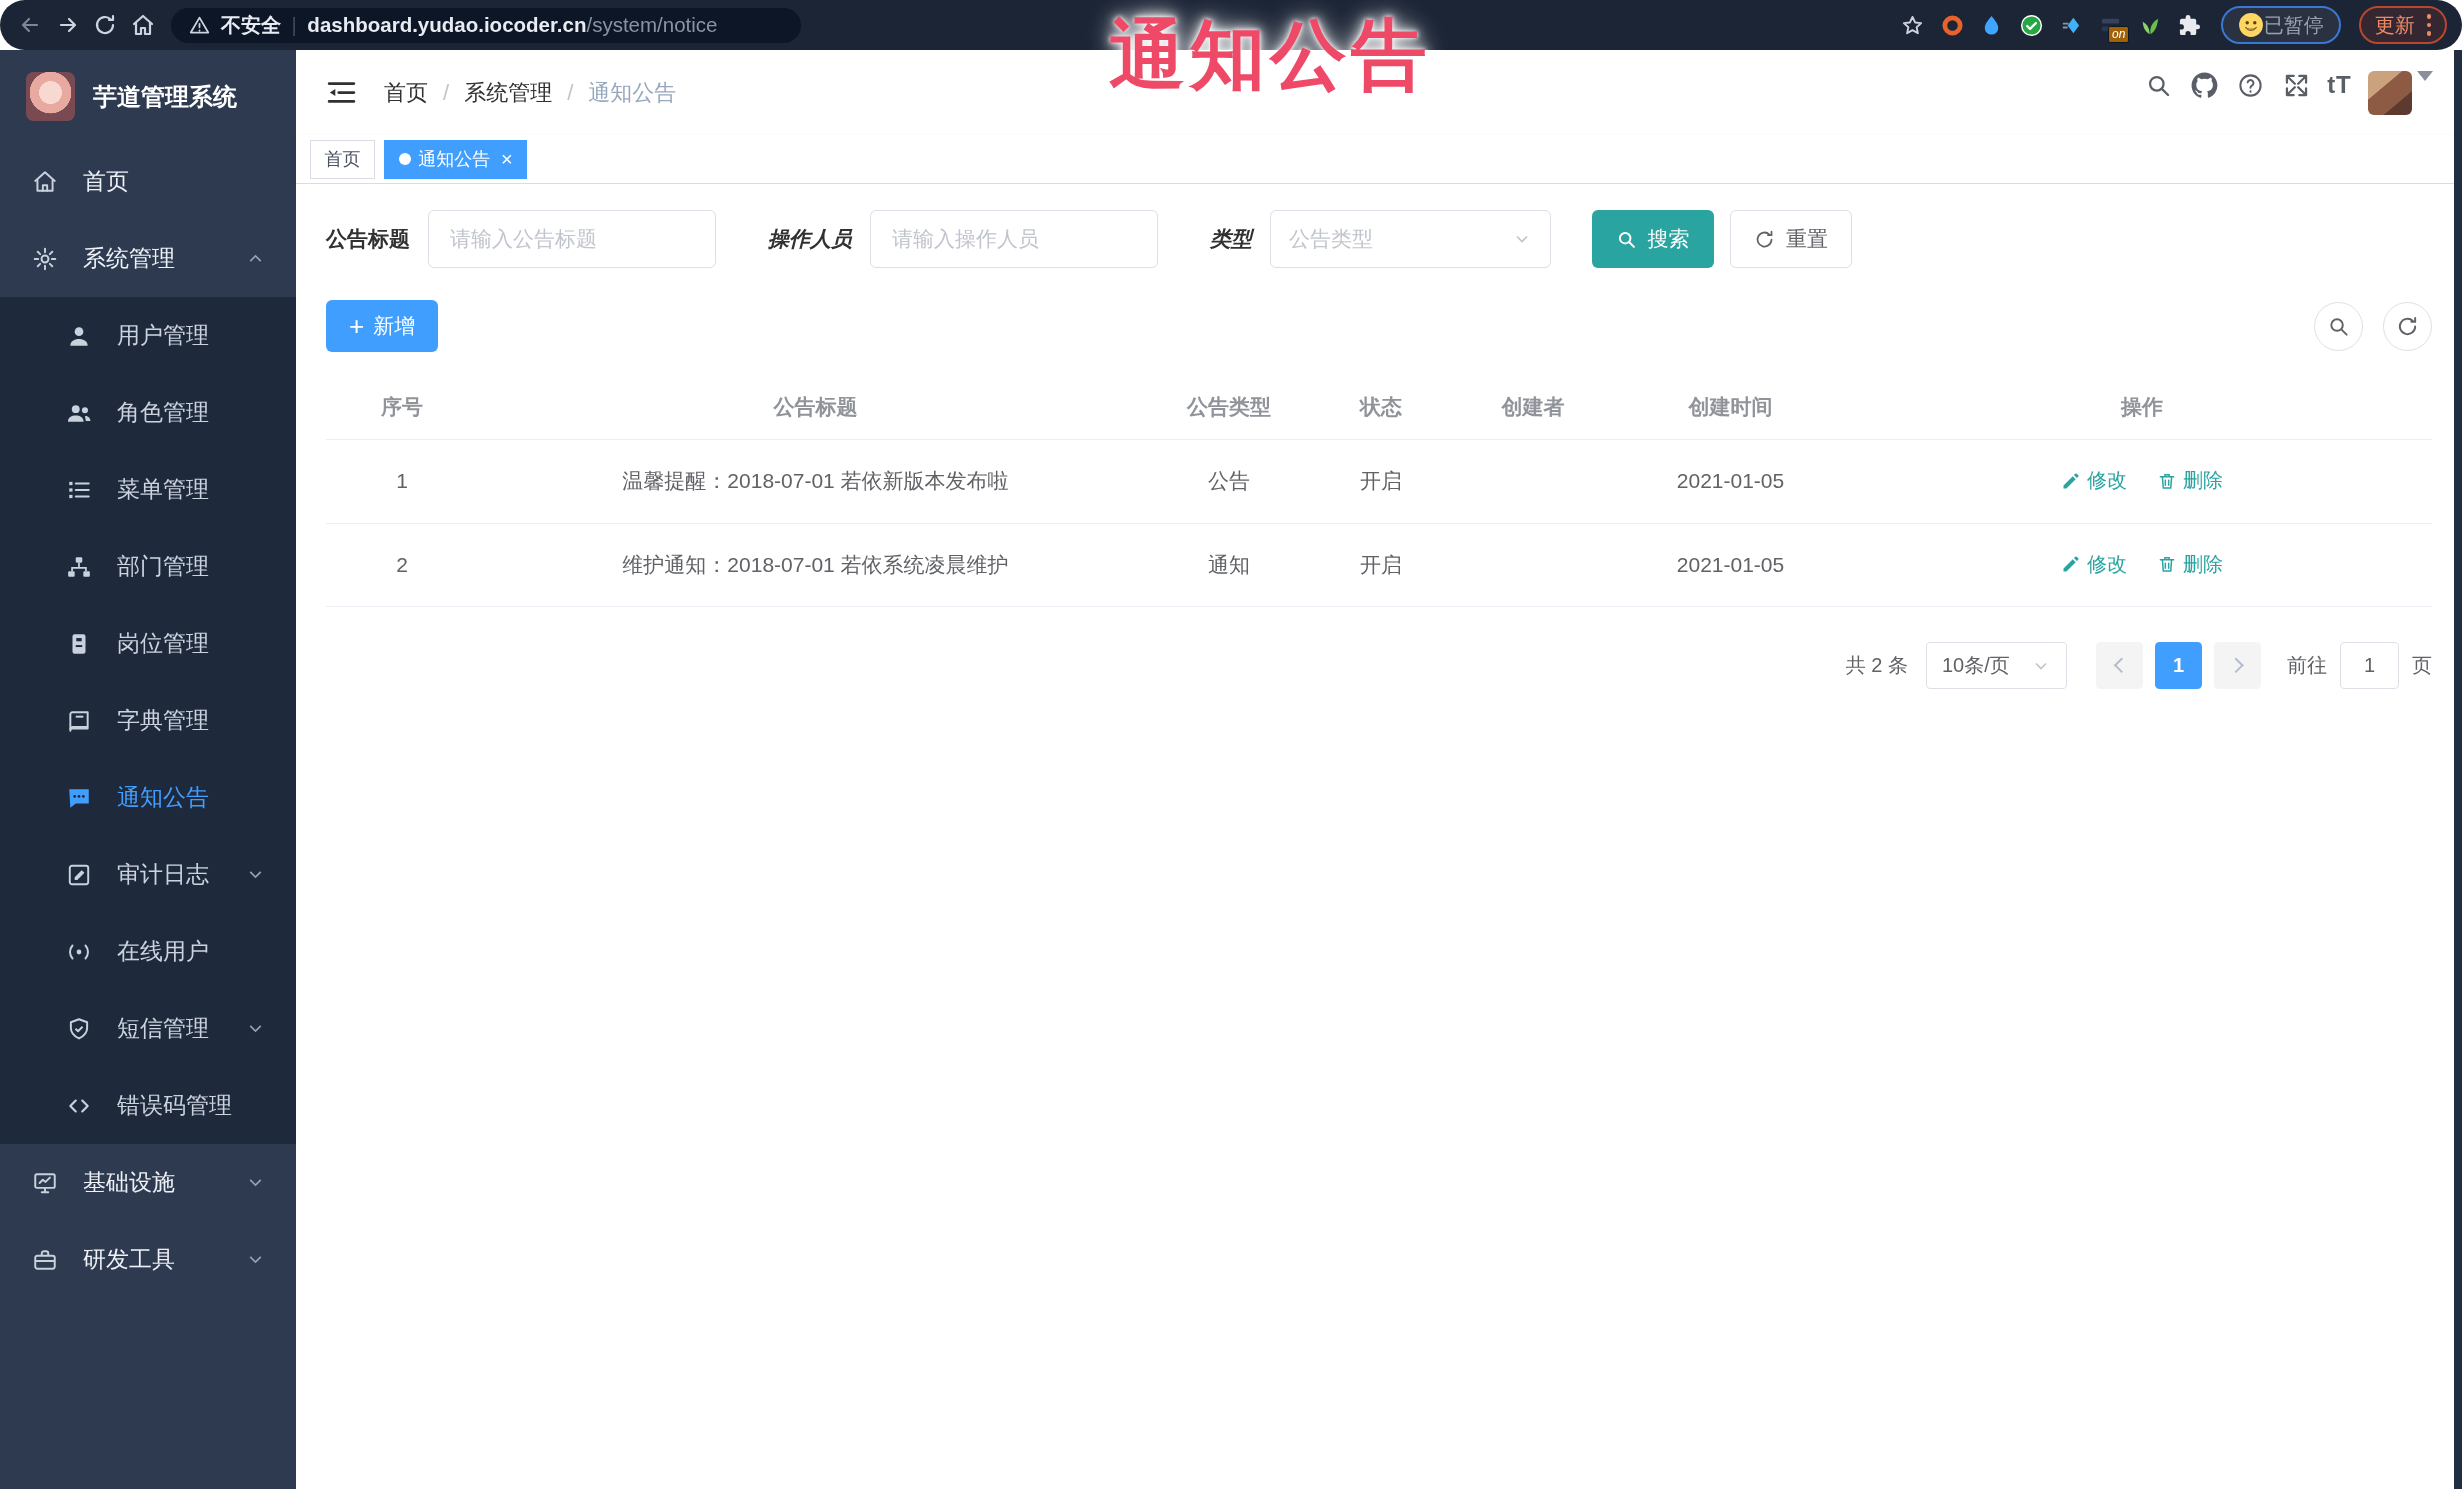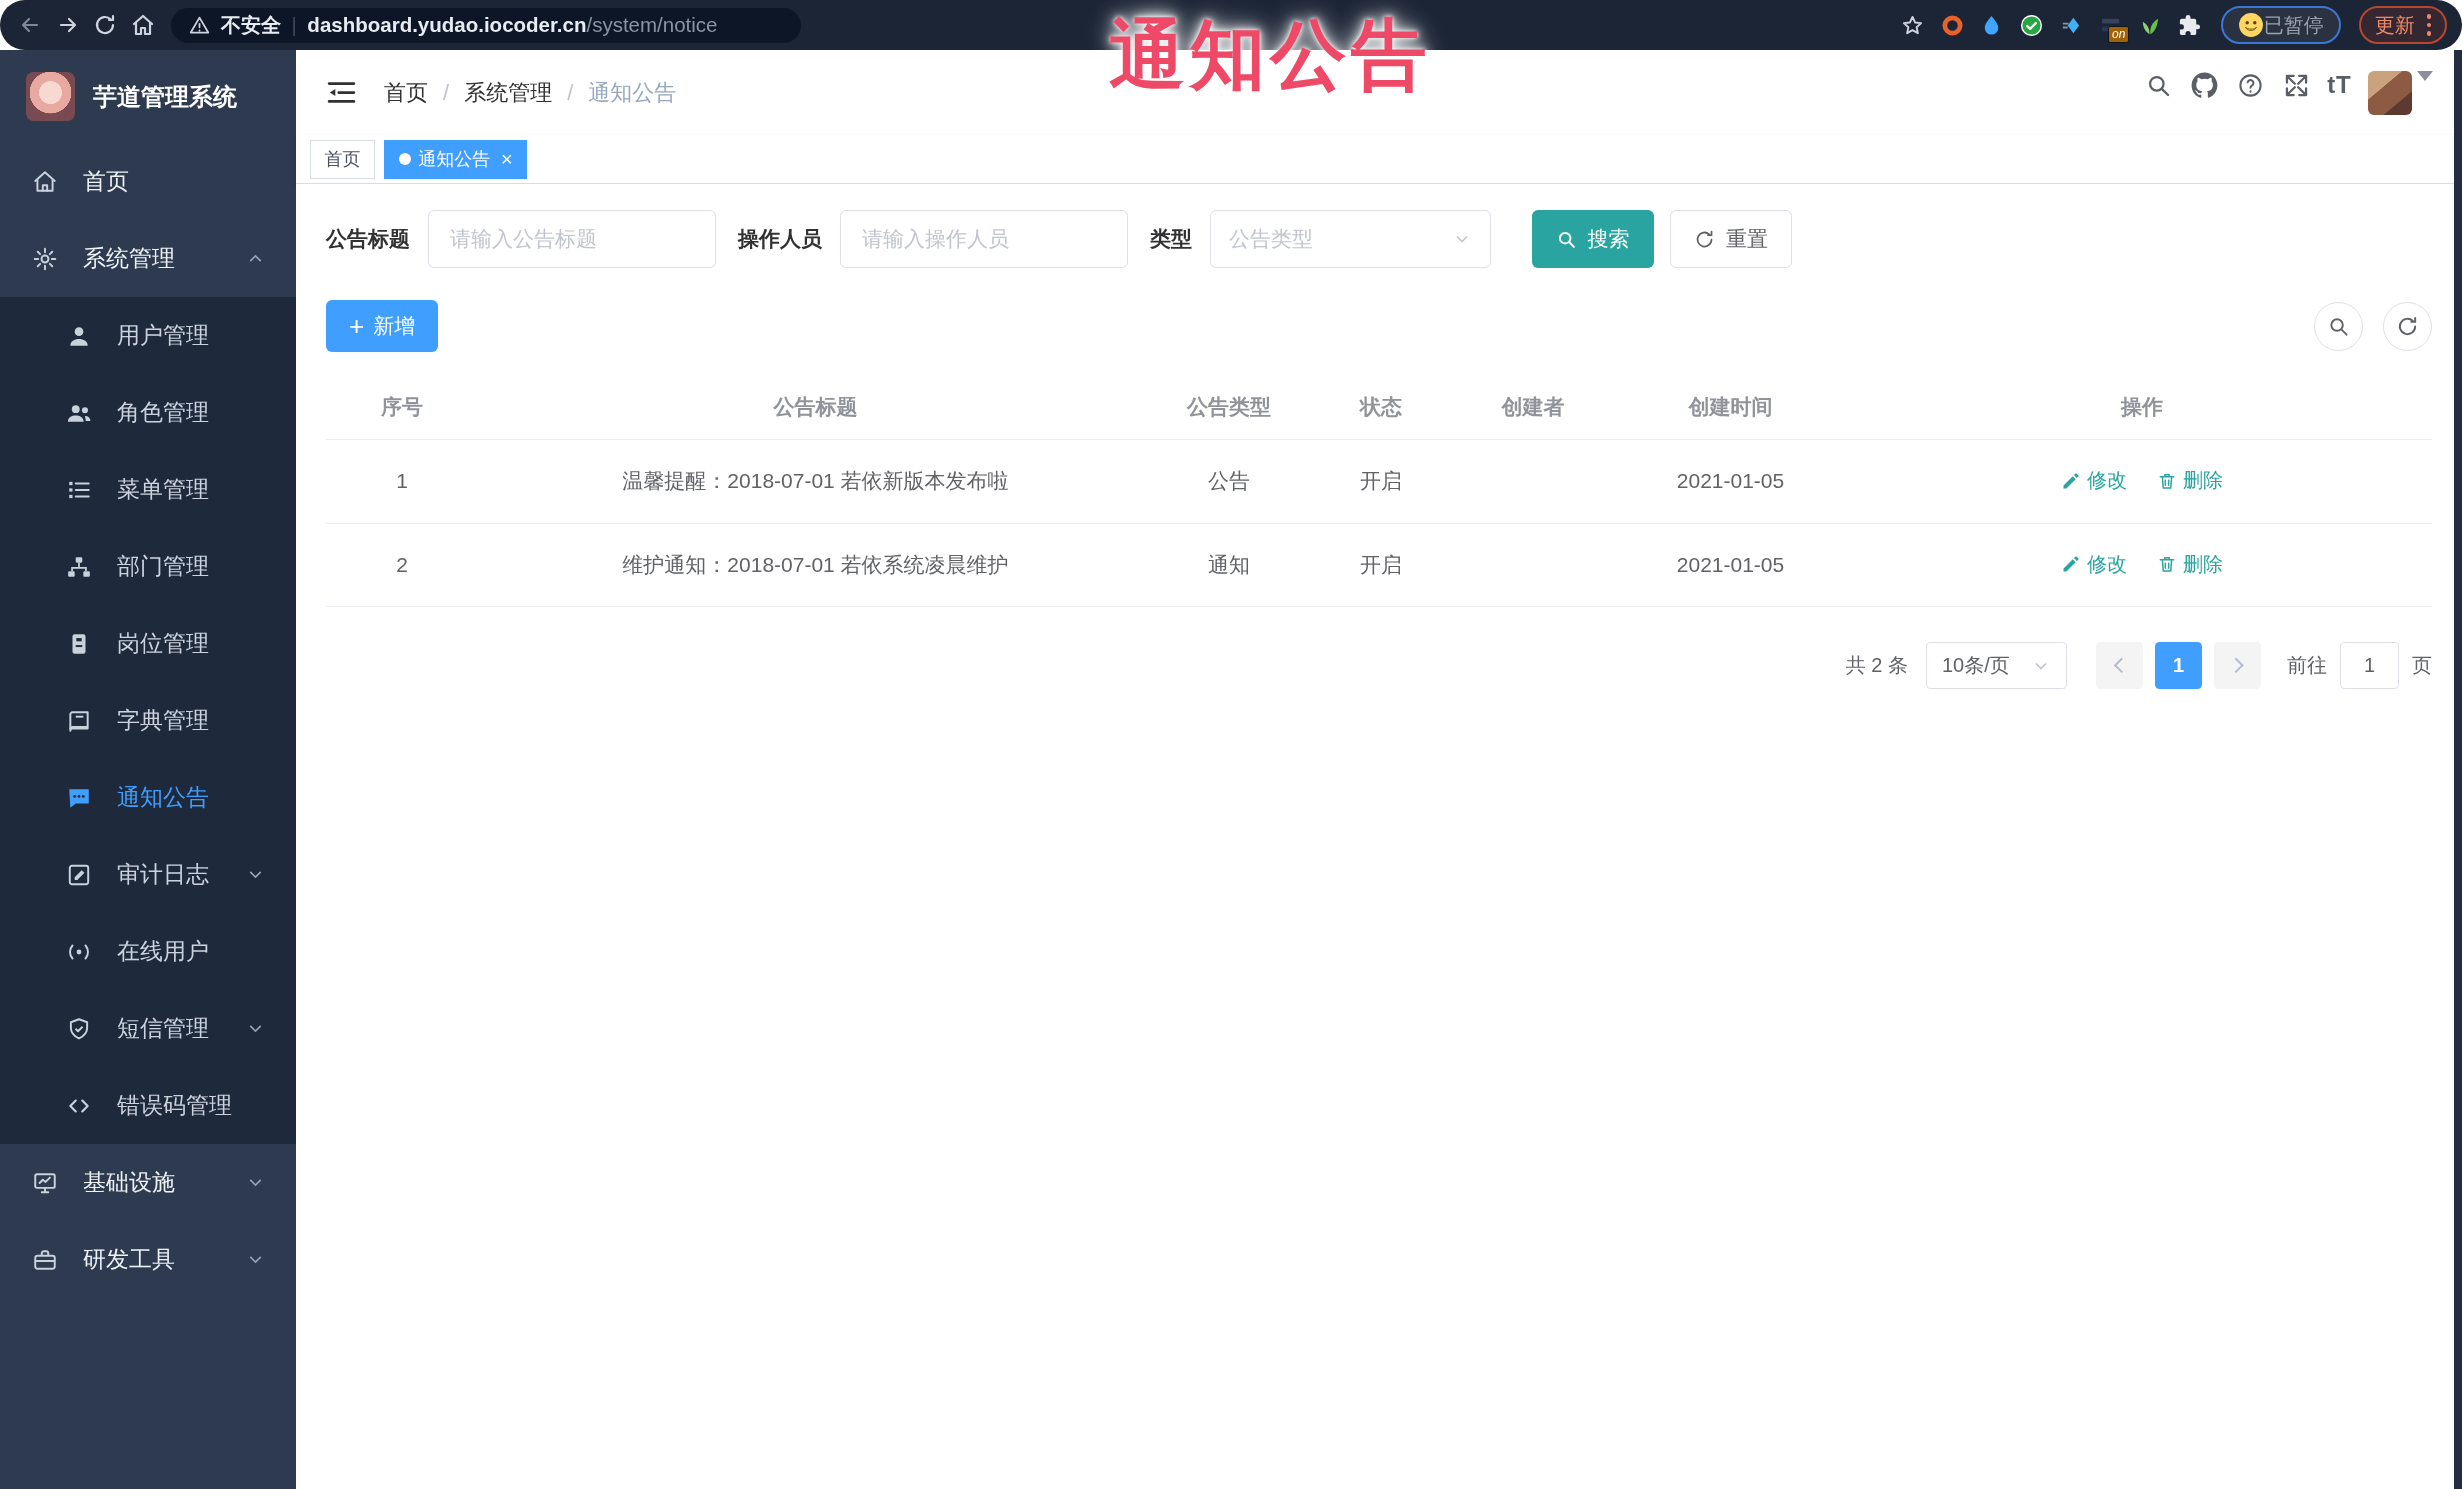--- a/index.html
+++ b/index.html
@@ -75,21 +75,21 @@
   .tag.active { background:#409eff; border-color:#409eff; color:#fff; }
   .tag-dot { width:12px; height:12px; border-radius:50%; background:#fff; }
   .tag-close { font-size:20px; line-height:1; margin-left:3px; }
 
   
   .content { flex:1; padding:26px 30px 0 30px; background:#fff; position:relative; }
   .filter-row { display:flex; align-items:center; }
   .f-label { font-size:21px; font-weight:bold; color:#303133; white-space:nowrap; }
   .f-input { width:288px; height:58px; border:1.5px solid #dcdfe6; border-radius:6px; padding:0 21px; font-size:21px; color:#606266; outline:none; margin-left:18px; font-family:inherit; }
   .f-input::placeholder { color:#c0c4cc; }
-  .gap-lg { margin-left:22px; }
+  .gap-lg { margin-left:52px;font-style:italic; }
   .f-select { width:281px; height:58px; border:1.5px solid #dcdfe6; border-radius:6px; margin-left:18px; display:flex; align-items:center; justify-content:space-between; padding:0 18px; cursor:pointer; }
   .f-select .ph { font-size:21px; color:#c0c4cc; }
   .sel-chev { width:20px; height:20px; color:#c0c4cc; }
   .sel-chev svg { width:20px; height:20px; }
   .btn { height:58px; border-radius:6px; font-size:21px; display:inline-flex; align-items:center; gap:10.6px; padding:0 23px; border:1.5px solid transparent; cursor:pointer; font-family:inherit; }
   .btn svg { width:21px; height:21px; }
   .btn-search { background:#2aa4a0; color:#fff; margin-left:41px; }
   .btn-reset { background:#fff; border-color:#dcdfe6; color:#606266; margin-left:16.7px; }
 
   .toolbar-row { margin-top:32px; display:flex; align-items:center; }

